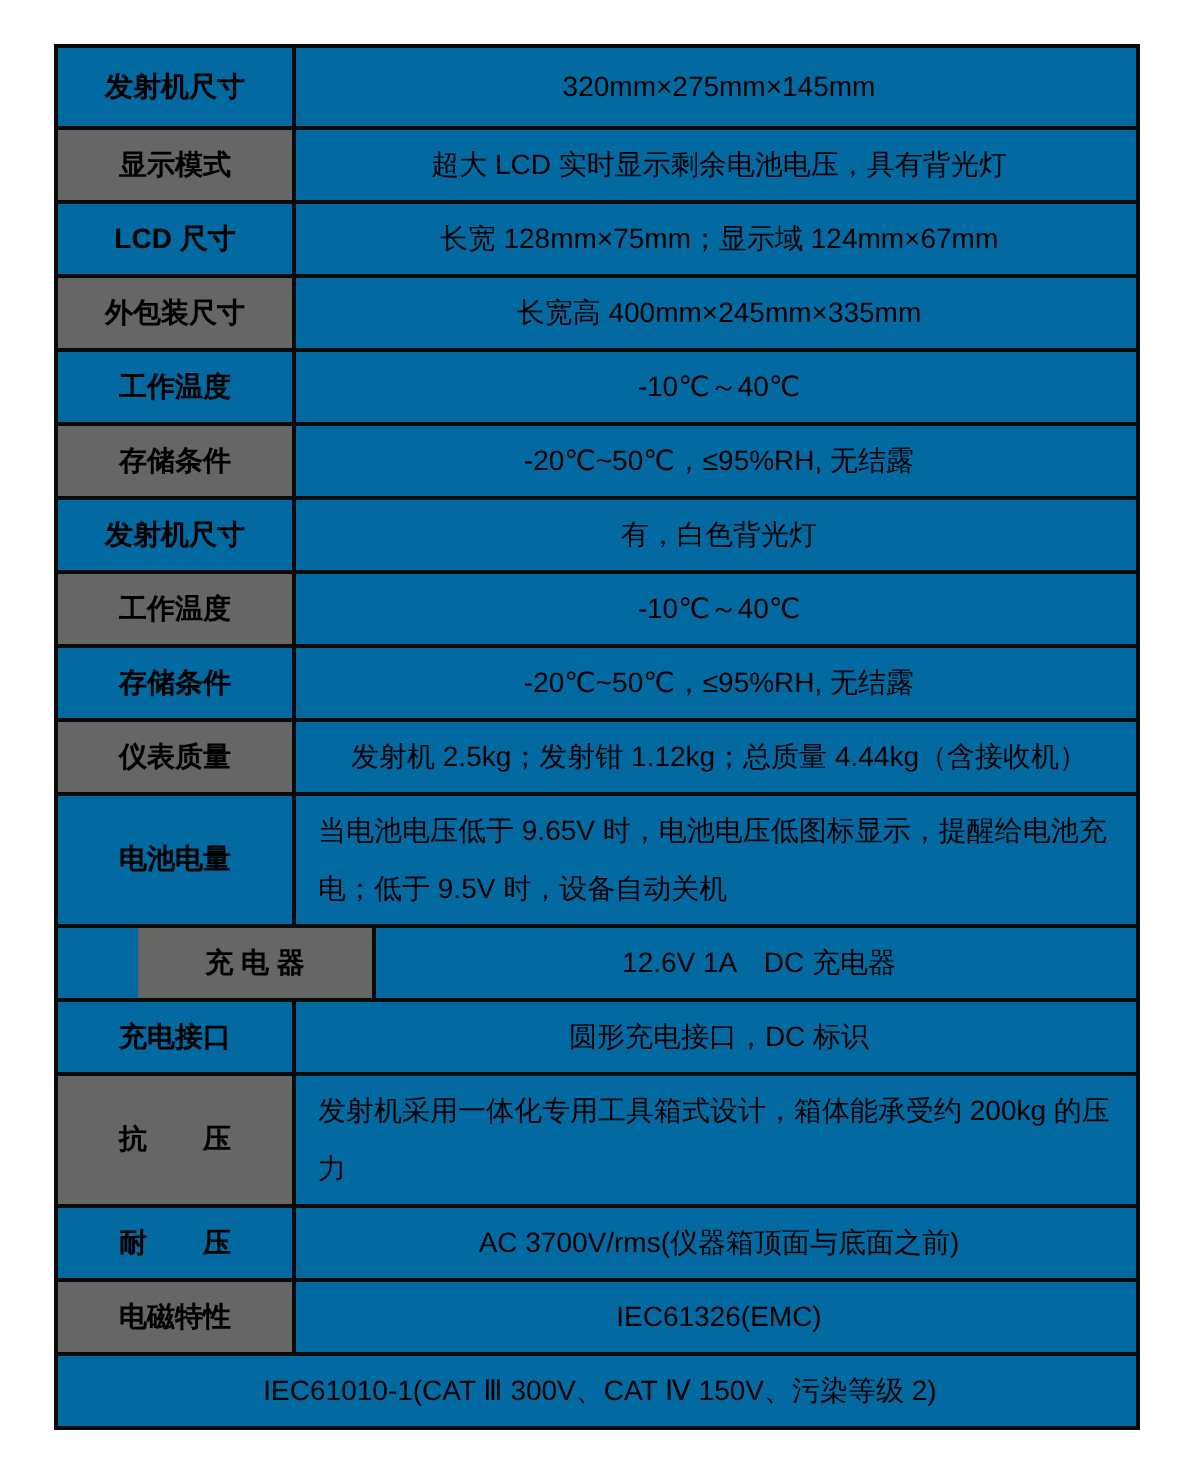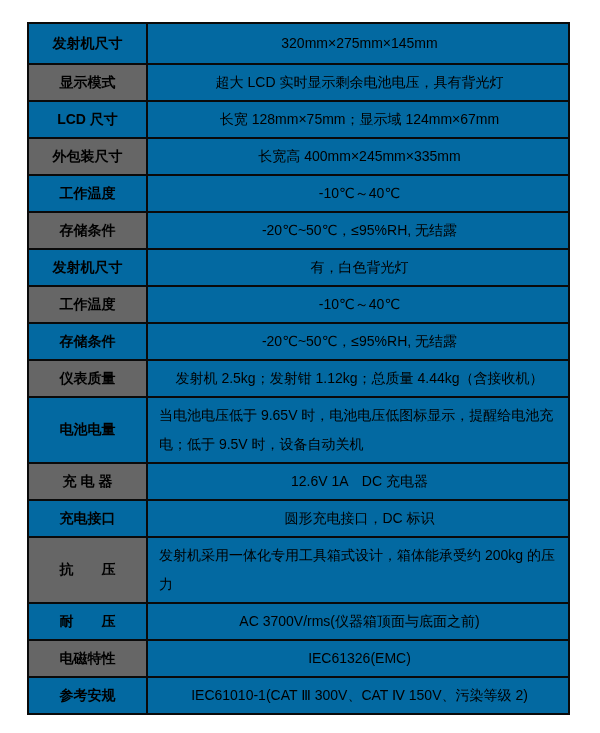--- a/index.html
+++ b/index.html
@@ -56,21 +56,21 @@
   .row:nth-child(2)  { min-height: 35px; }
   .row:nth-child(3)  { min-height: 36px; }
   .row:nth-child(4)  { min-height: 30px; }
   .row:nth-child(5)  { min-height: 33px; }
   .row:nth-child(6)  { min-height: 36px; }
   .row:nth-child(7)  { min-height: 31px; }
   .row:nth-child(8)  { min-height: 34px; }
   .row:nth-child(9)  { min-height: 34px; }
   .row:nth-child(10) { min-height: 31px; }
   .row:nth-child(11) { min-height: 63px; }
-  .row:nth-child(12) { min-height: 37px; }
+  .row:nth-child(12) { min-height: 37px; padding-left: 40px; }
   .row:nth-child(13) { min-height: 31px; }
   .row:nth-child(14) { min-height: 64px; }
   .row:nth-child(15) { min-height: 37px; }
   .row:nth-child(16) { min-height: 33px; }
   .row:nth-child(17) { min-height: 35px; }
 </style>
 </head>
 <body>
 
 <div class="spec-table">
@@ -181,19 +181,18 @@
   </div>
 
   <div class="row">
     <div class="label-cell"><span>电磁特性</span></div>
     <div class="value-cell">
         <span>IEC61326(EMC)</span>
       </div>
   </div>
 
   <div class="row">
-    <div class="label-cell"><span>参考安规</span></div>
     <div class="value-cell">
         <span>IEC61010-1(CAT Ⅲ 300V、CAT Ⅳ 150V、污染等级 2)</span>
       </div>
   </div>
 
 </div>
 
 </body></html>

